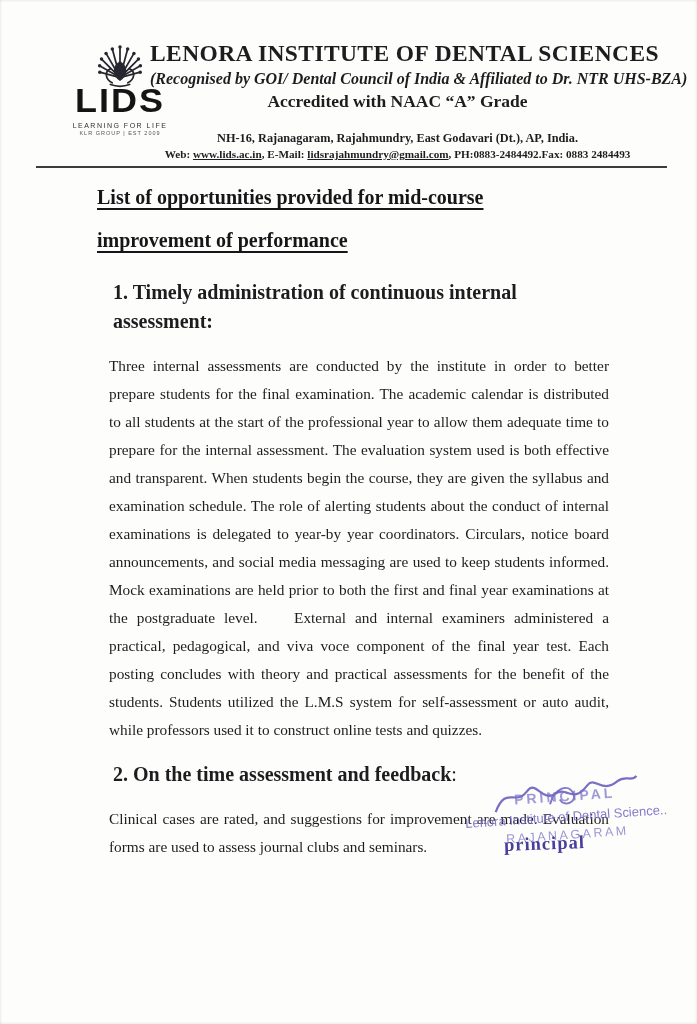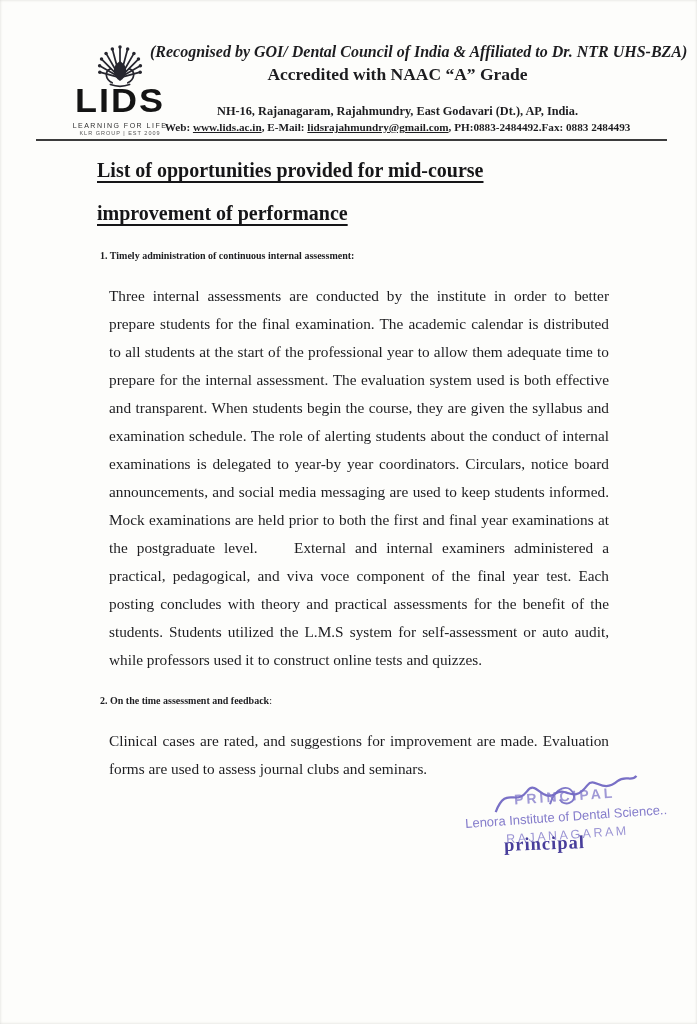--- a/index.html
+++ b/index.html
@@ -33,21 +33,21 @@
   .contact .u { text-decoration:underline; }
 
   .rule { border-top:2.5px solid #3c3c3c; margin:6px 30px 0 36px; }
 
   
   .bodytext { margin:8px 76px 0 97px; }
   .title { margin:0 0 6px; text-align:left; font-size:20px; font-weight:bold; color:#161618; }
   .tline { display:block; line-height:43px; text-decoration:underline; text-underline-offset:4px; }
 
   .intro { margin:2px 0 0; font-size:15.3px; line-height:29px; }
-  .sec-h { margin:3px; font-size:10px; line-height:29px; font-weight:bold; }
+  .sec-h { margin:16px; font-size:20px; line-height:29px; font-weight:bold; }
   .sec-h .nr { font-weight:normal; }
   .para { margin:12px; font-size:15.3px; line-height:28px; text-align:justify; white-space:pre-wrap; }
 
   
   .stamp {
     position:absolute; left:432px; top:788px; width:268px;
     transform:rotate(-4deg);
     font-family:"Liberation Sans", sans-serif;
     color:#7b72c7;
   }
@@ -96,20 +96,21 @@
         <path d="M36,56 C28,52 27,43 34,40"></path>
         <path d="M54,56 C62,52 63,43 56,40"></path>
         <path d="M34,58 Q45,62 56,58"></path>
       </svg>
       <div class="logo-word">LIDS</div>
       <div class="logo-tag">LEARNING FOR LIFE</div>
       <div class="logo-est">KLR GROUP | EST 2009</div>
     </div>
 
     <div class="head-text">
+      <div class="inst-name">LENORA INSTITUTE OF DENTAL SCIENCES</div>
       <div class="recog">(Recognised by GOI/ Dental Council of India &amp; Affiliated to Dr. NTR UHS-BZA)</div>
       <div class="naac">Accredited with NAAC “A” Grade</div>
       <div class="addr">NH-16, Rajanagaram, Rajahmundry, East Godavari (Dt.), AP, India.</div>
       <div class="contact"><span>Web: </span><span class="u">www.lids.ac.in</span><span>, </span><span>E-Mail: </span><span class="u">lidsrajahmundry@gmail.com</span><span>, </span><span>PH:0883-2484492.Fax: 0883 2484493</span></div>
     </div>
   </header>
 
   <div class="rule"></div>
 
   <main class="bodytext">

